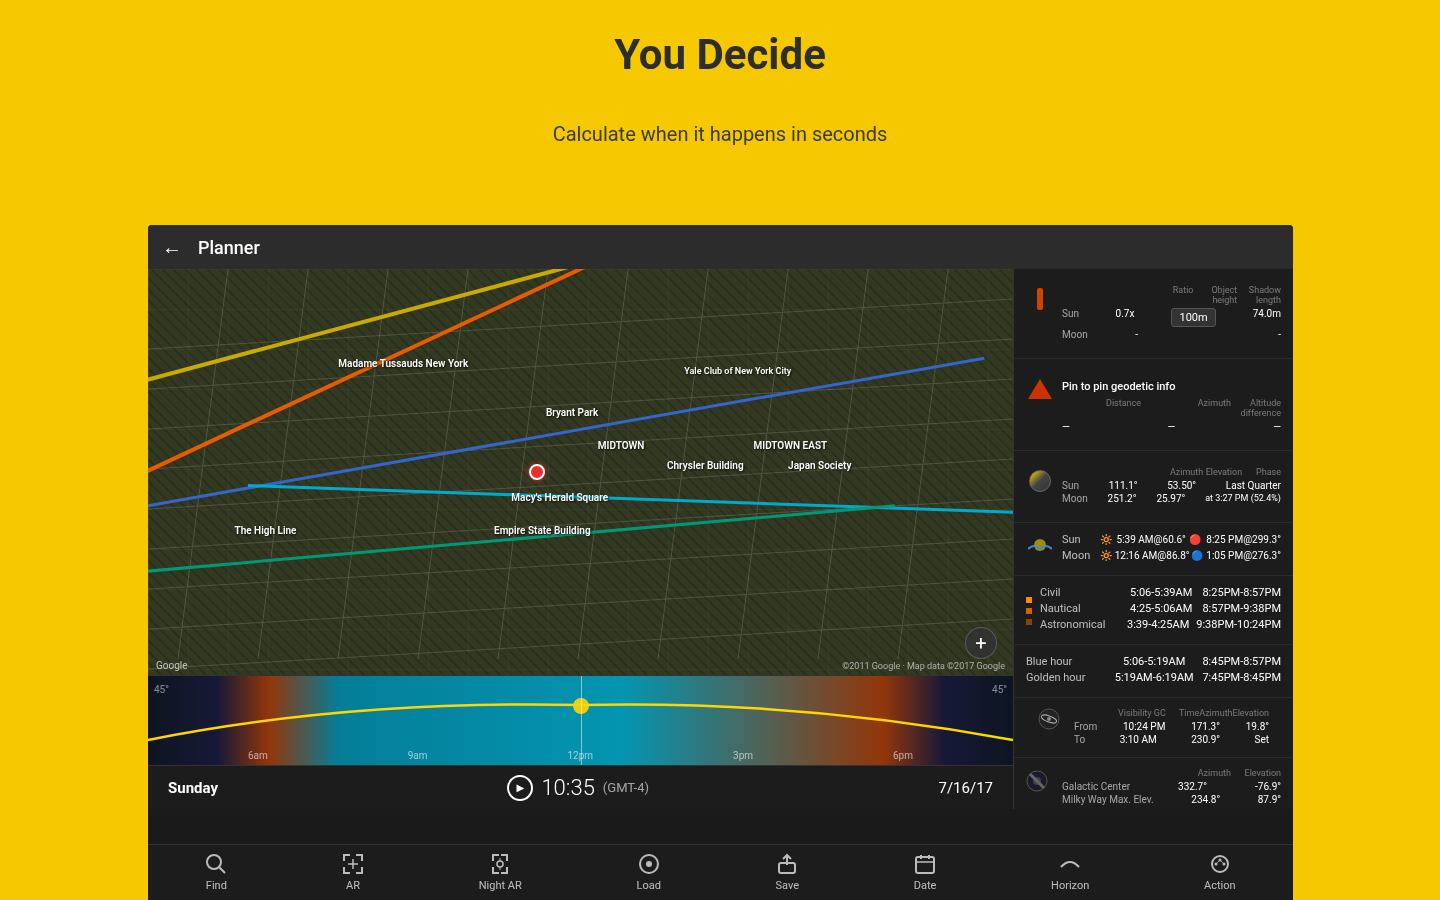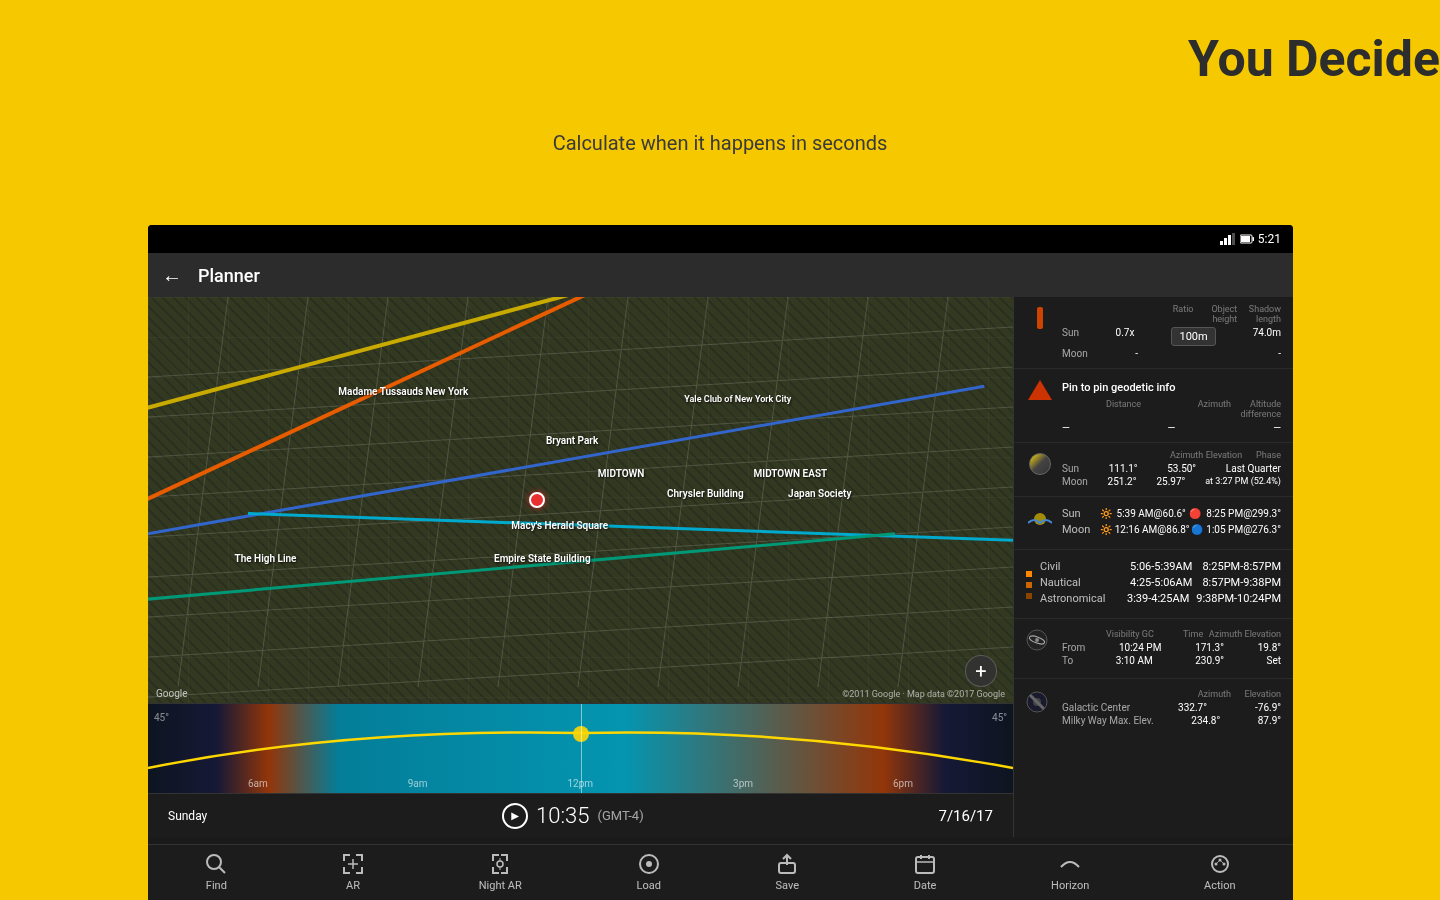--- a/index.html
+++ b/index.html
@@ -11,25 +11,24 @@
       overflow: hidden;
       position: relative;
     }
 
     
     .promo-area {
       text-align: center;
       padding: 30px 0 20px;
     }
     .promo-title {
-      font-size: 50px;
+      font-size: 42px;
       font-weight: 700;
       color: #2d2d2d;
       margin-bottom: 10px;
-      text-align: right;
     }
     .promo-subtitle {
       font-size: 20px;
       color: #3a3a3a;
       line-height: 1.5;
     }
 
     
     .device-frame {
       position: absolute;
@@ -278,22 +277,22 @@
       background: #1c1c1c;
       height: 44px;
       display: flex;
       align-items: center;
       justify-content: space-between;
       padding: 0 20px;
       border-top: 1px solid #333;
     }
     .day-label {
       color: #fff;
-      font-size: 12px;
-      font-weight: 400;
+      font-size: 15px;
+      font-weight: 700;
     }
     .time-display {
       display: flex;
       align-items: center;
       gap: 8px;
     }
     .play-btn {
       width: 26px;
       height: 26px;
       border-radius: 50%;
@@ -324,21 +323,21 @@
       width: 280px;
       background: #1c1c1c;
       overflow-y: auto;
       border-left: 1px solid #333;
       scrollbar-width: none;
     }
     .right-panel::-webkit-scrollbar { display: none; }
 
     .panel-section {
       border-bottom: 1px solid #2a2a2a;
-      padding: 7px 12px;
+      padding: 16px 12px;
     }
     .panel-row {
       display: flex;
       align-items: flex-start;
       gap: 8px;
     }
     .panel-icon {
       width: 28px;
       height: 28px;
       flex-shrink: 0;
@@ -430,21 +429,21 @@
     }
 
     
     .hour-section {
       padding: 10px 12px;
       border-bottom: 1px solid #2a2a2a;
     }
 
     
     .visibility-section {
-      padding: 10px 12px;
+      padding: 10px 24px;
       border-bottom: 1px solid #2a2a2a;
     }
 
     
     .galactic-section {
       padding: 10px 12px;
     }
 
     
     .bottom-nav {
@@ -497,36 +496,20 @@
 <div class="promo-area">
   <div class="promo-title">You Decide</div>
   <div class="promo-subtitle">
     <br>
     <span>Calculate when it happens in seconds</span>
   </div>
 </div>
 
 <div class="device-frame">
 
-  <div class="status-bar">
-    <div class="status-icons">
-      <svg width="16" height="12" viewBox="0 0 16 12" fill="white">
-        <rect x="0" y="8" width="3" height="4"></rect>
-        <rect x="4" y="5" width="3" height="7"></rect>
-        <rect x="8" y="2" width="3" height="10"></rect>
-        <rect x="12" y="0" width="3" height="12" opacity="0.3"></rect>
-      </svg>
-      <svg width="14" height="10" viewBox="0 0 14 10" fill="white">
-        <rect x="0" y="1" width="12" height="8" rx="1" stroke="white" stroke-width="1" fill="none"></rect>
-        <rect x="12.5" y="3" width="1.5" height="4" rx="0.5" fill="white"></rect>
-        <rect x="1" y="2" width="9" height="6" fill="white"></rect>
-      </svg>
-      <span class="status-bar-text">5:21</span>
-    </div>
-  </div>
 
   <div class="top-nav">
     <span class="back-arrow">←</span>
     <span class="nav-title">Planner</span>
   </div>
 
   <div class="main-content">
 
     <div style="flex:1; display:flex; flex-direction:column;">
 
@@ -743,20 +726,32 @@
             </div>
             <div class="twilight-row">
               <span class="twi-label">Astronomical</span>
               <span class="twi-time">3:39-4:25AM</span>
               <span class="twi-time">9:38PM-10:24PM</span>
             </div>
           </div>
         </div>
       </div>
 
+      <div class="hour-section">
+        <div class="twilight-row">
+          <span class="twi-label">Blue hour</span>
+          <span class="twi-time">5:06-5:19AM</span>
+          <span class="twi-time">8:45PM-8:57PM</span>
+        </div>
+        <div class="twilight-row">
+          <span class="twi-label">Golden hour</span>
+          <span class="twi-time">5:19AM-6:19AM</span>
+          <span class="twi-time">7:45PM-8:45PM</span>
+        </div>
+      </div>
 
       <div class="visibility-section">
         <div style="display:flex;gap:8px;">
           <div style="width:28px;flex-shrink:0;">
             <svg width="22" height="22" viewBox="0 0 22 22">
               <circle cx="11" cy="11" r="10" fill="#222" stroke="#555" stroke-width="1"></circle>
               <ellipse cx="11" cy="11" rx="8" ry="3" fill="none" stroke="#aaa" stroke-width="1" transform="rotate(20 11 11)"></ellipse>
               <circle cx="11" cy="11" r="2" fill="#888"></circle>
             </svg>
           </div>

